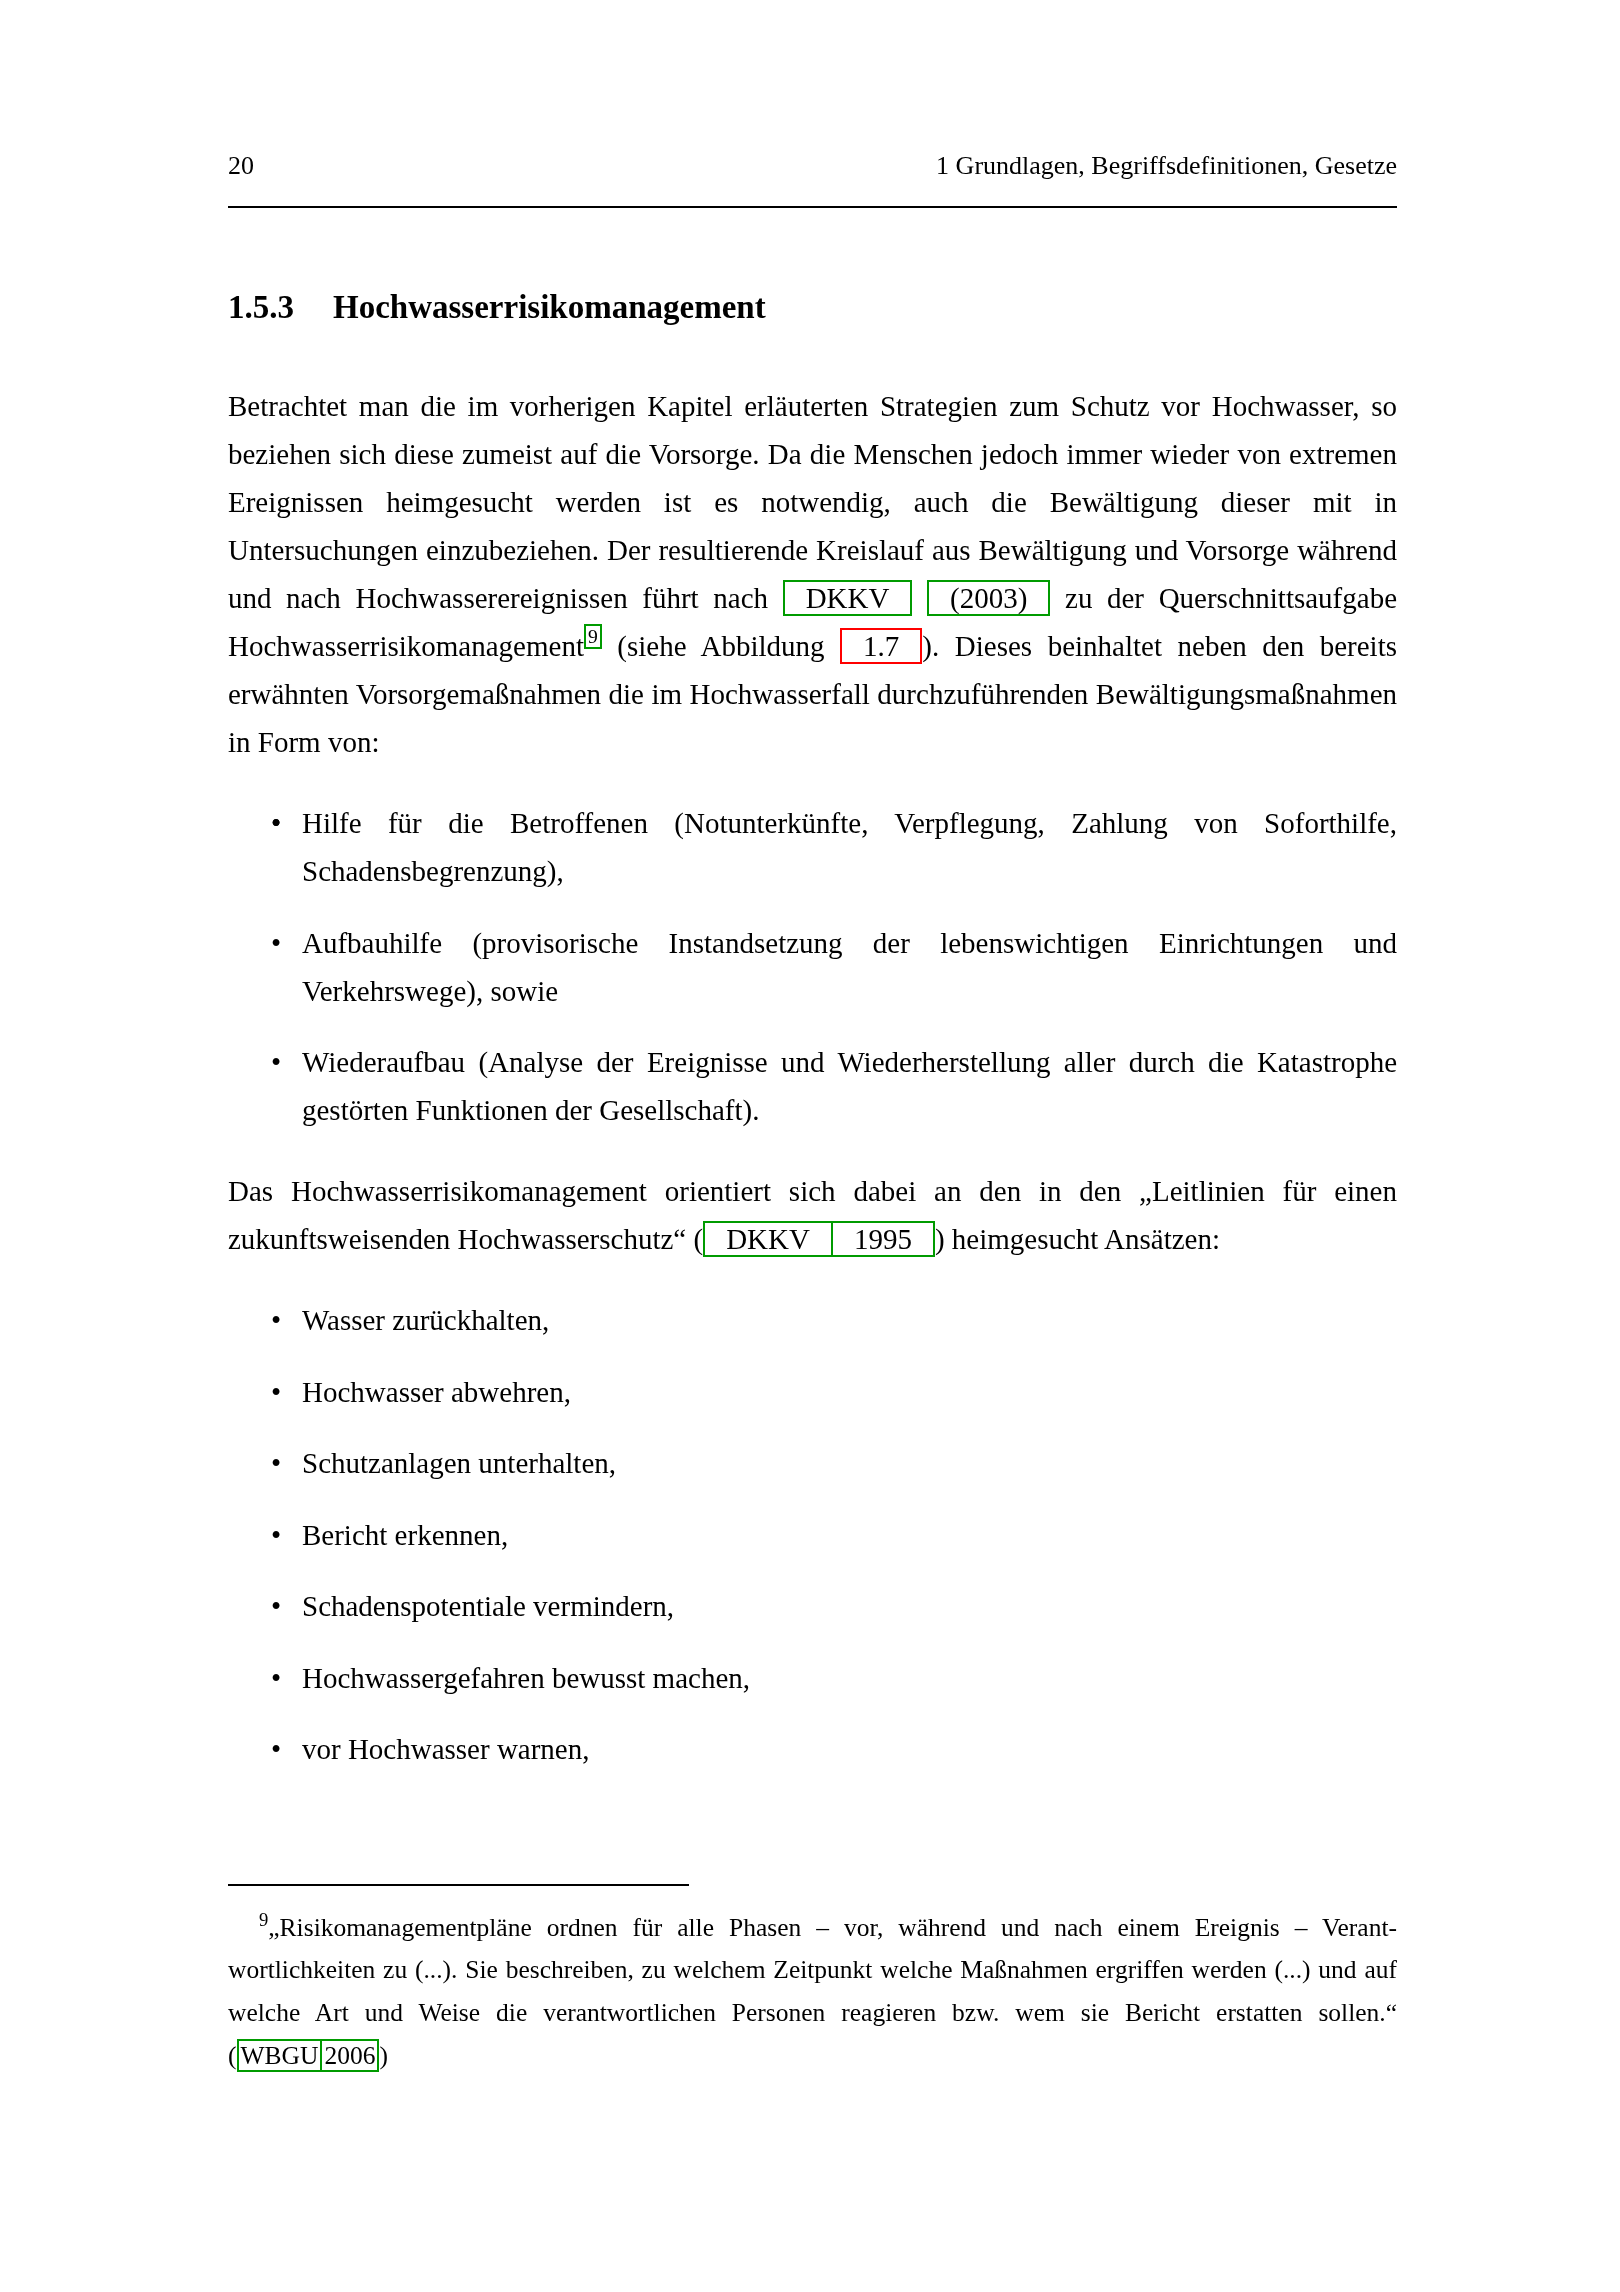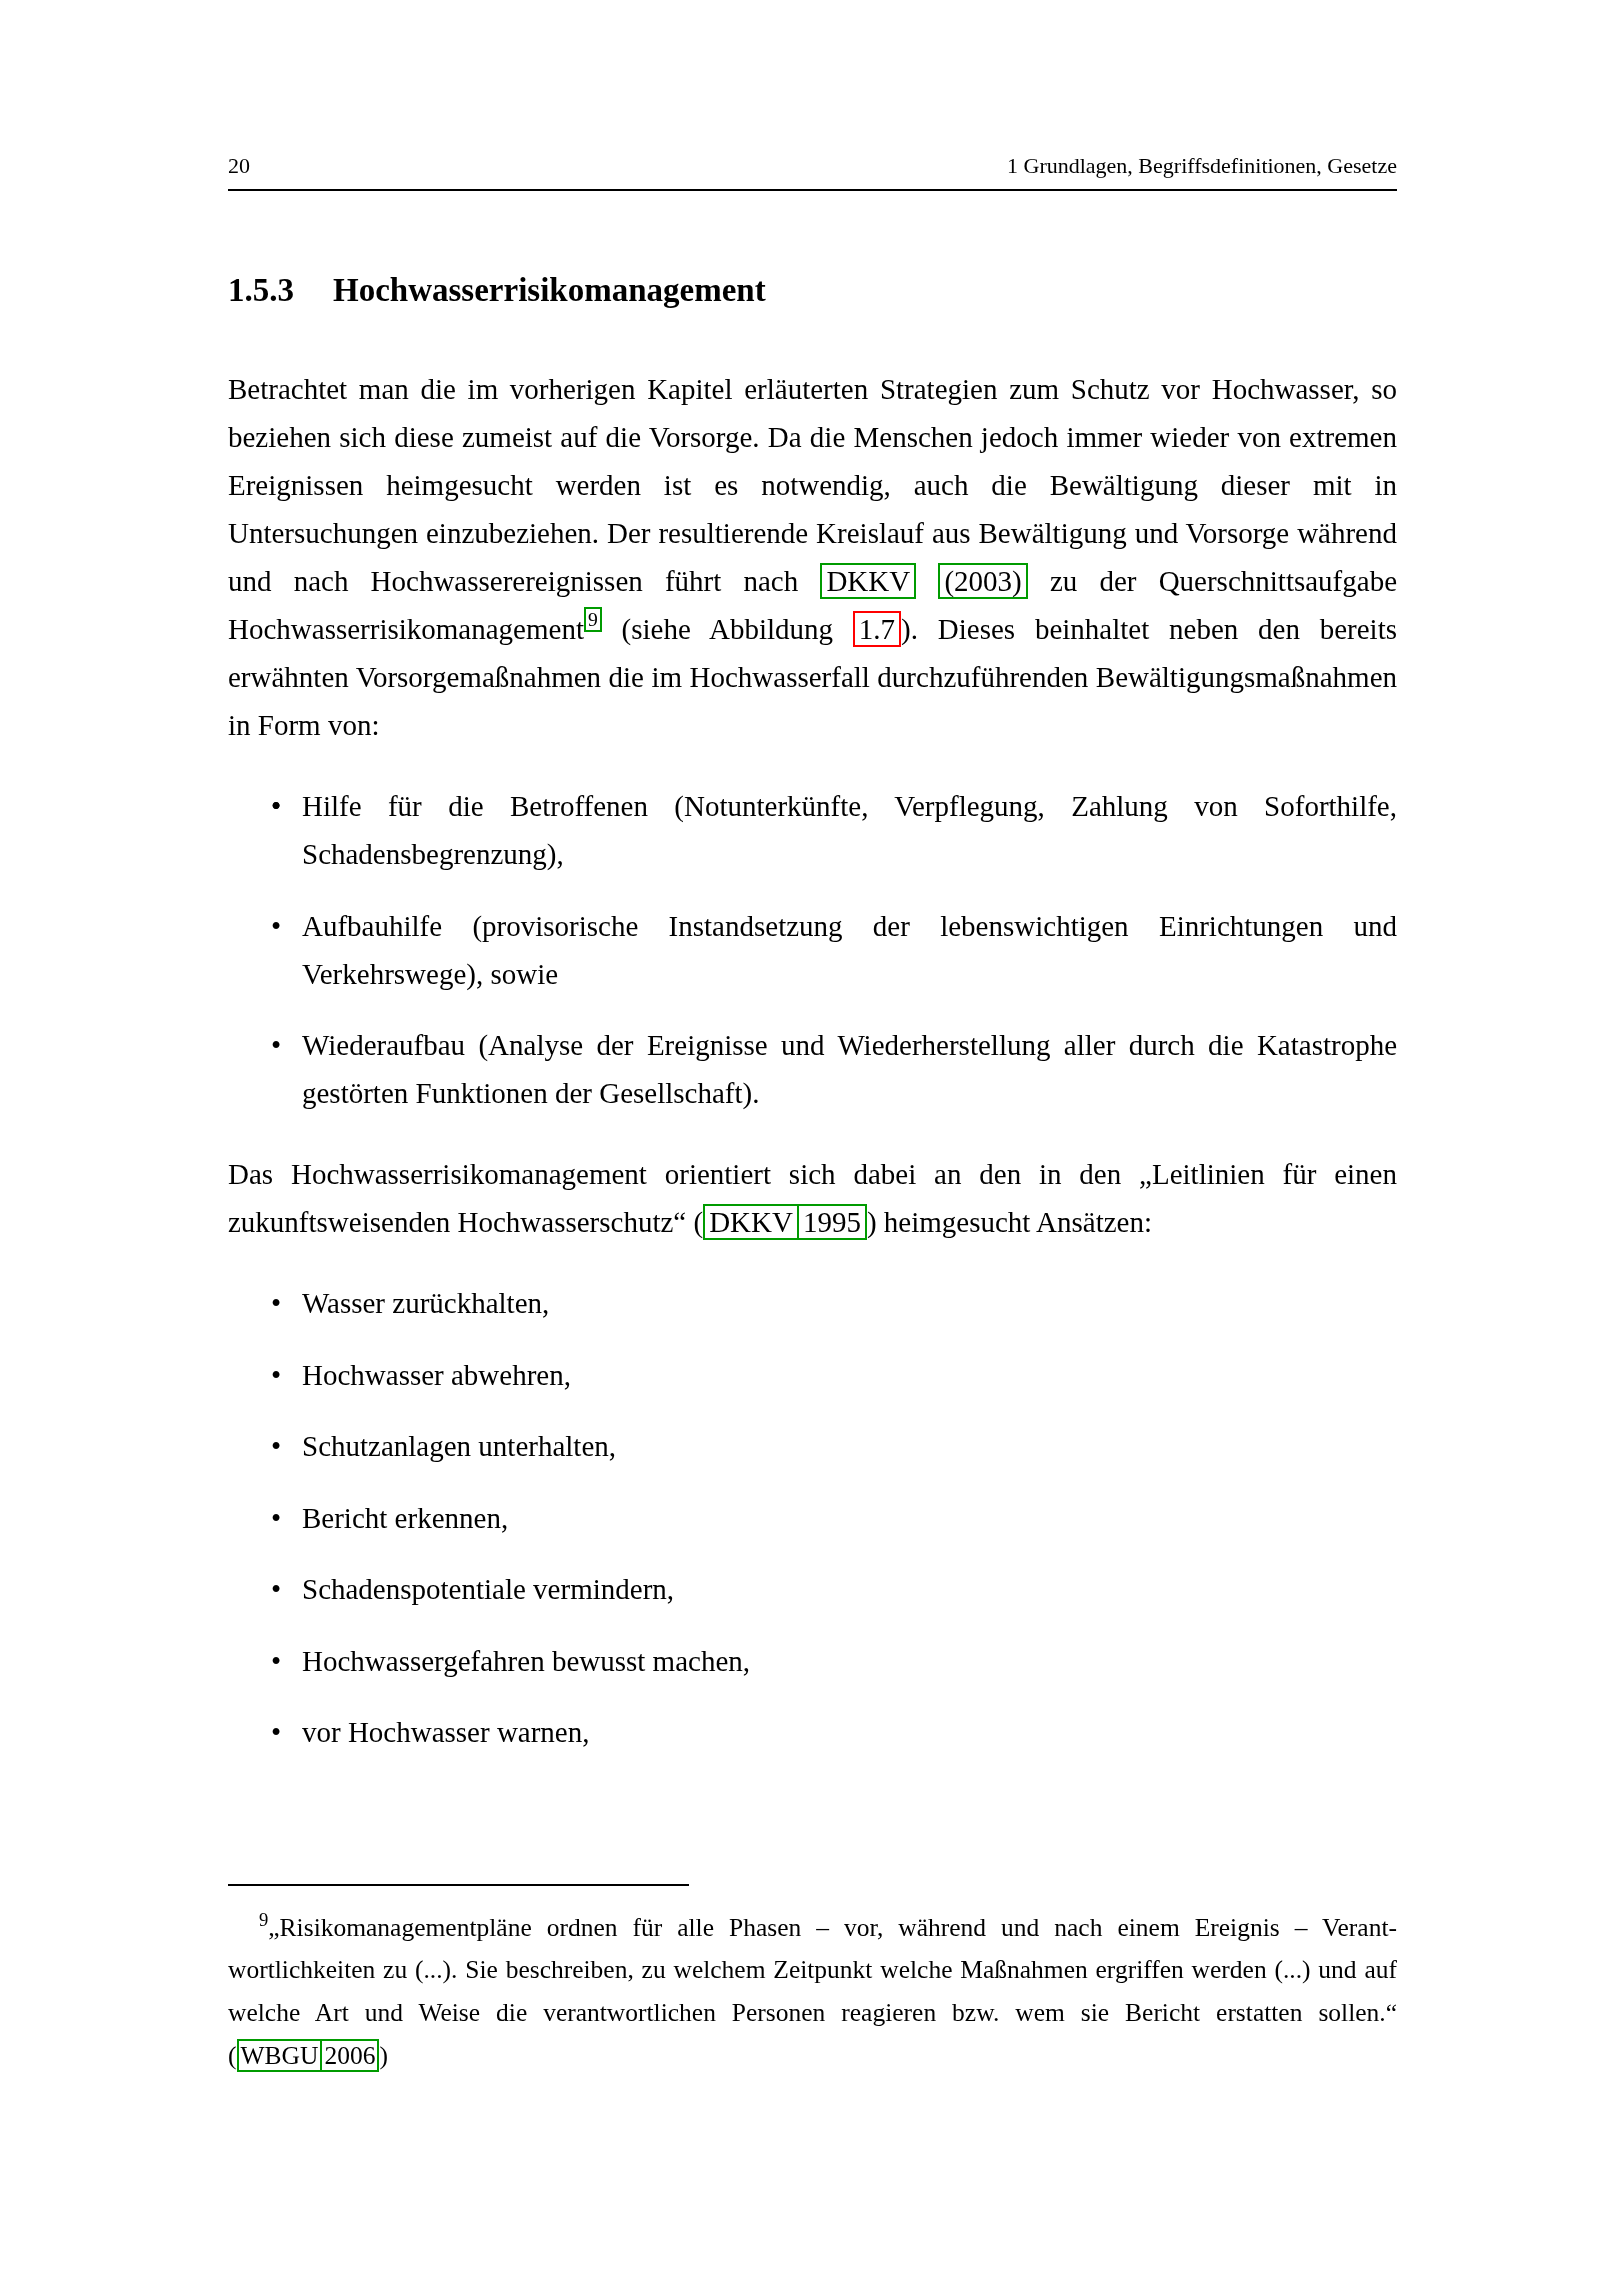--- a/index.html
+++ b/index.html
@@ -15,23 +15,23 @@
   .content {
     position:absolute;
     left:228px;
     right:223px;
     top:149px;
   }
   .running-header {
     display:flex;
     justify-content:space-between;
     align-items:baseline;
-    font-size:22px;
+    font-size:26px;
     line-height:33px;
-    padding-bottom:7px;
+    padding-bottom:24px;
     border-bottom:2px solid #000000;
   }
   .section-heading {
     margin:80px 0 0 0;
     font-size:33px;
     line-height:39px;
     font-weight:bold;
     font-family:Liberation Serif, serif;
   }
   .section-heading .sec-title { margin-left:39px; }
@@ -60,21 +60,21 @@
   }
   ul.itemize li .bullet {
     position:absolute;
     left:-31px;
     top:0;
   }
   a.linkbox {
     color:#000000;
     text-decoration:none;
     cursor:pointer;
-    padding:0 4px;
+    padding:0 21px;
     border:2px solid #009b00;
   }
   a.figref { border-color:#ff0000; }
   a.fnref {
     color:#000000;
     text-decoration:none;
     cursor:pointer;
     font-size:19.6px;
     position:relative;
     top:-12.7px;

